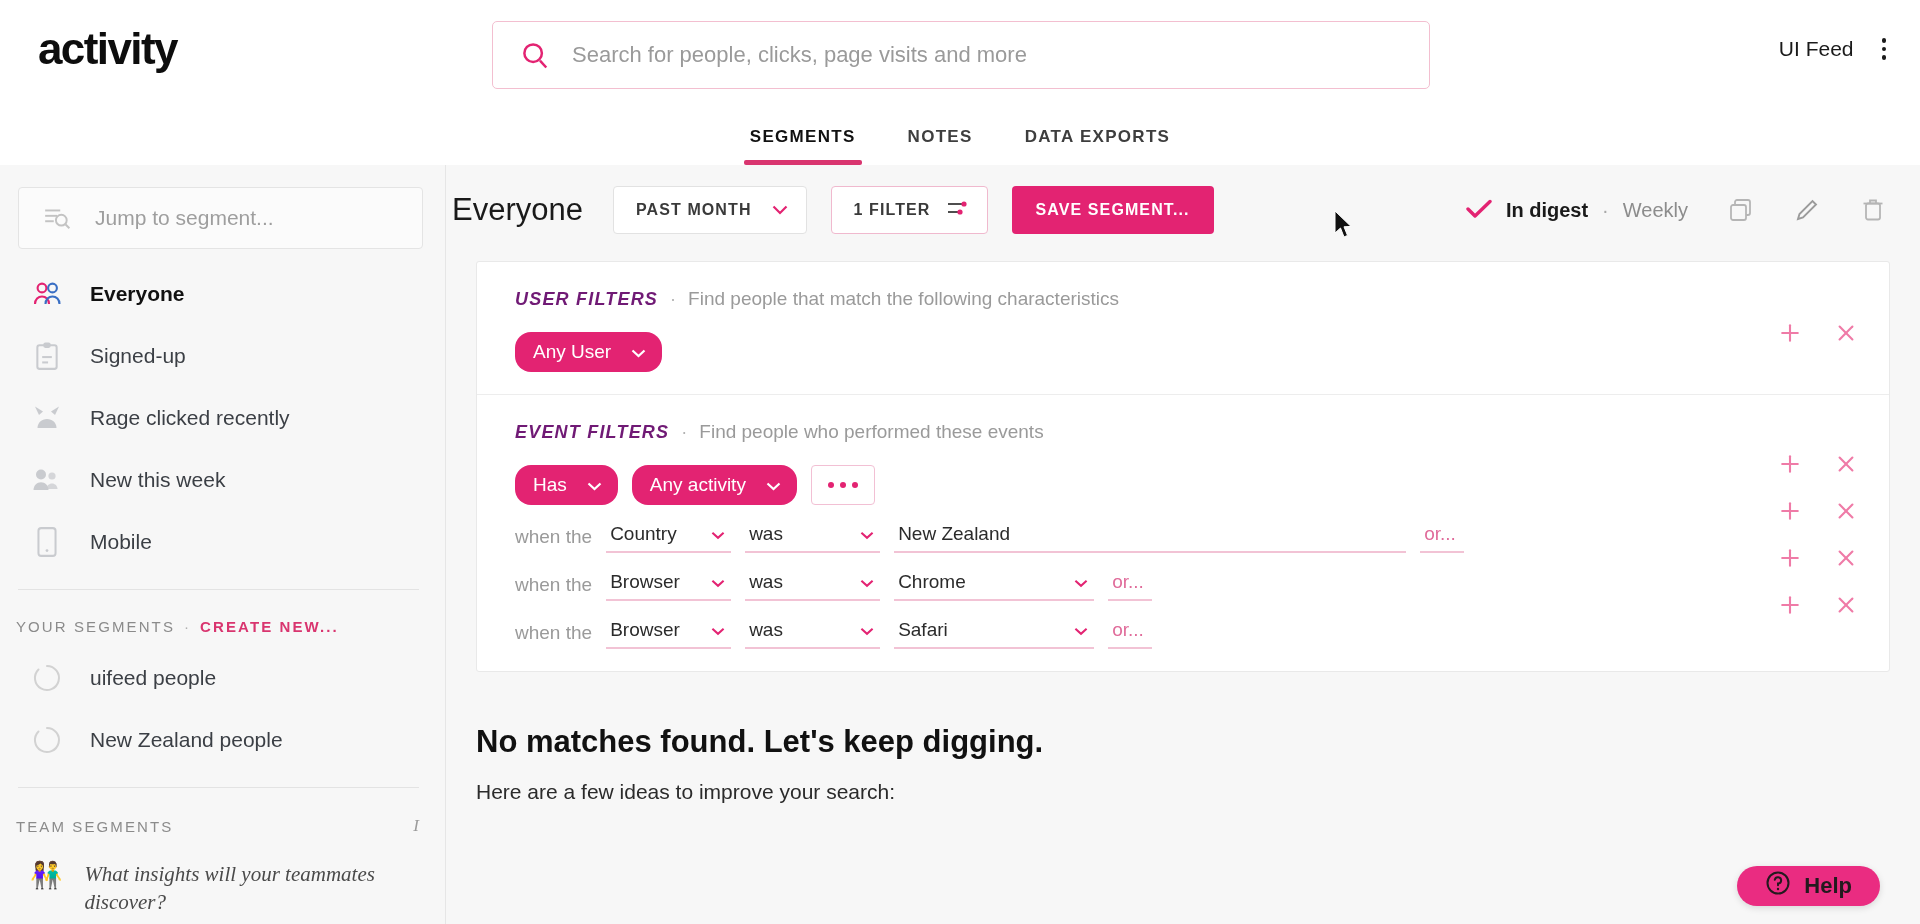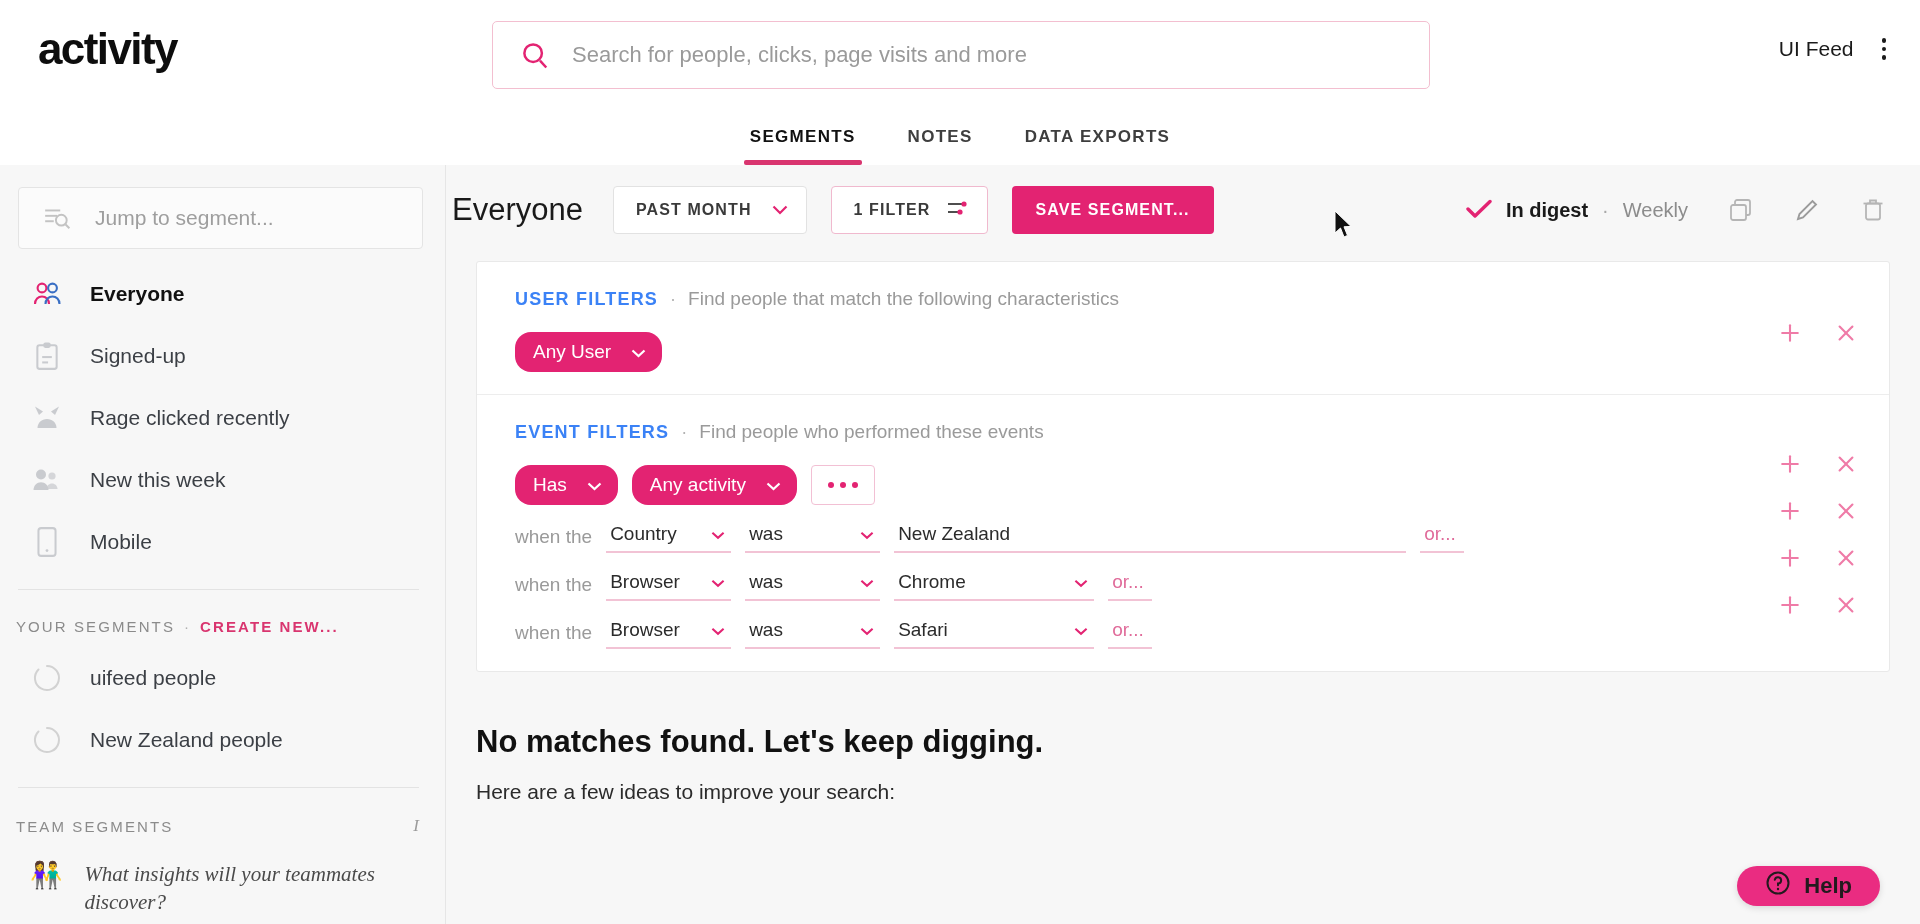--- a/index.html
+++ b/index.html
@@ -146,21 +146,21 @@
   .tb-icon { margin-left: 26px; cursor: pointer; display:flex; align-items:center; }
 
   
   .card {
     margin: 6px 30px 0 30px; background: #fff; border: 1px solid #e9e9e9;
     border-radius: 3px; position: relative;
   }
   .fsection { position: relative; padding: 26px 0 22px 0; }
   .fsection + .fsection { border-top: 1px solid #ededed; }
   .fhead { padding-left: 38px; font-size: 18px; }
-  .fhead .strong { font-weight: 700; letter-spacing: 1.2px; color: #3b82f6; text-transform: uppercase; }
+  .fhead .strong { font-weight: 700; letter-spacing: 1.2px; color: #701a75; text-transform: uppercase; font-style: italic; }
   .fhead .mid { color: #b2b2b2; margin: 0 7px; }
   .fhead .desc { color: #9a9a9a; font-size: 19px; }
   .pillrow { display: flex; align-items: center; gap: 14px; padding: 22px 0 0 38px; }
   .pill {
     background: #e32372; color: #fff; border-radius: 16px; border: none;
     height: 40px; padding: 0 16px 0 18px; display: inline-flex; align-items: center;
     gap: 20px; font-size: 19px; cursor: pointer;
     font-family: "Liberation Sans", sans-serif;
   }
   .pill .cv { font-size: 15px; }

